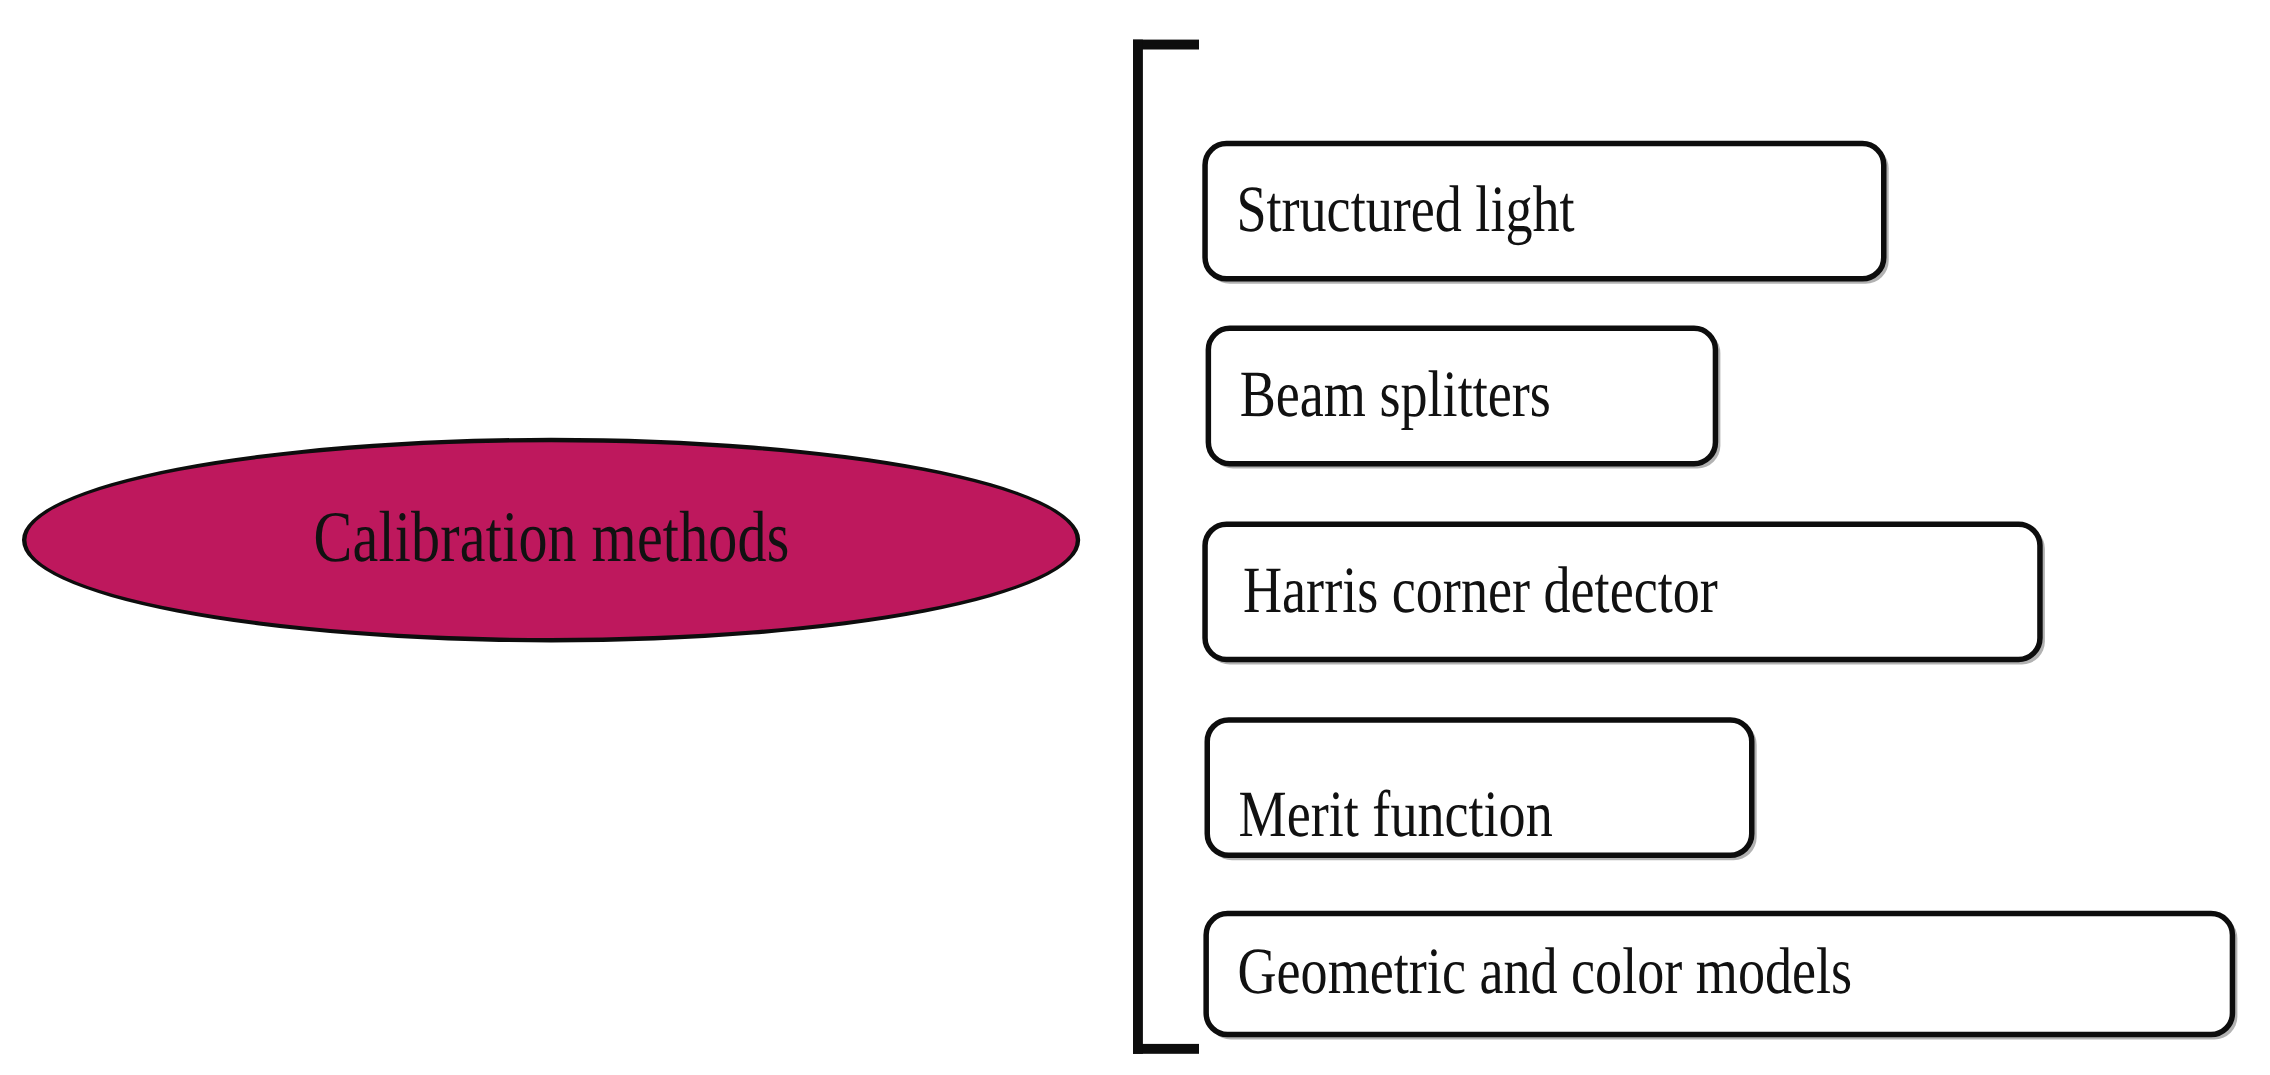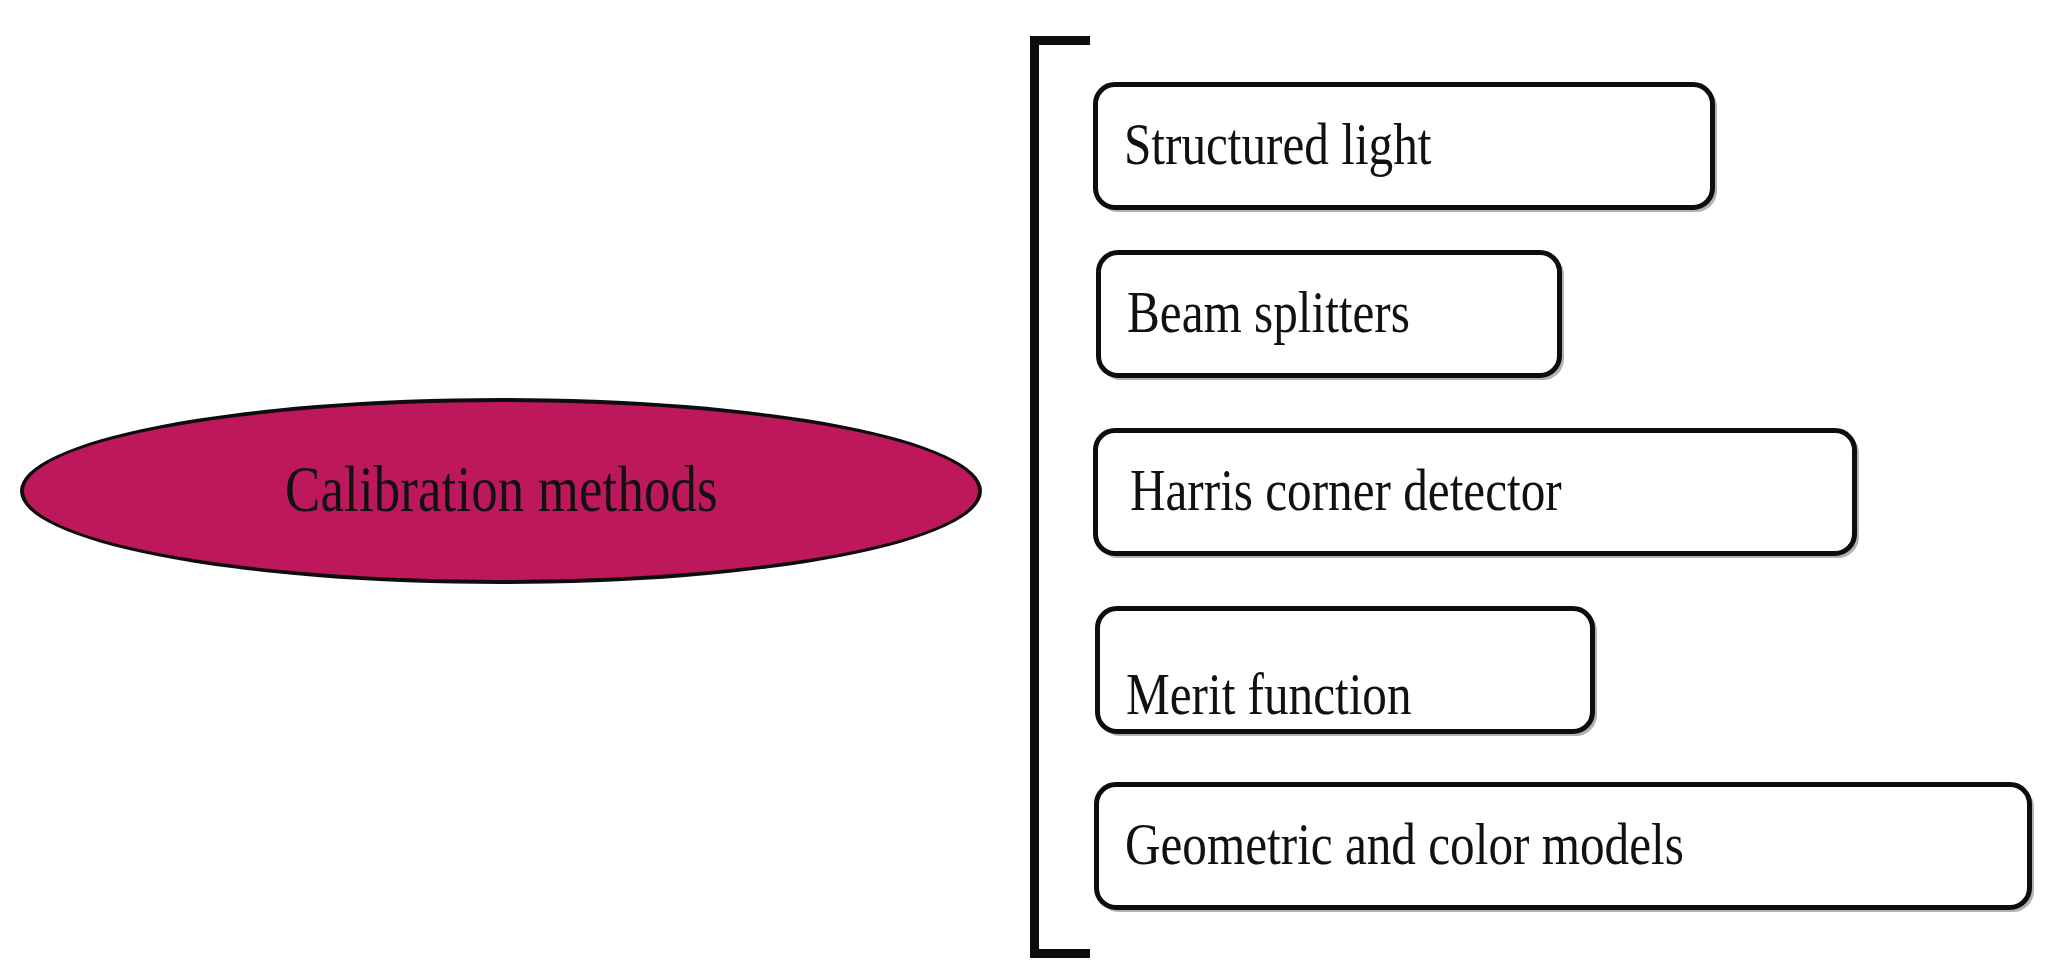--- a/index.html
+++ b/index.html
@@ -64,36 +64,37 @@
   .box {
     position: absolute;
     box-sizing: border-box;
     border: 5px solid #0d0d0d;
     border-radius: 22px;
     background: #ffffff;
     display: flex;
     align-items: center;
     padding-left: 26px;
     box-shadow: 3px 3px 0 -1px rgba(0,0,0,0.30);
+    margin-top: 46px;
   }
   .box-label {
     font-size: 60px;
     line-height: 1;
     color: #111111;
     white-space: nowrap;
     transform: scaleX(0.82);
     transform-origin: left center;
     padding-bottom: 5px;
   }
 
   .box-1 { left: 1093px; top: 82px;  width: 622px; height: 128px; }
   .box-2 { left: 1096px; top: 250px; width: 466px; height: 128px; }
   .box-3 { left: 1093px; top: 428px; width: 764px; height: 128px; padding-left: 32px; }
   .box-4 { left: 1095px; top: 606px; width: 500px; height: 128px; align-items: flex-end; }
-  .box-5 { left: 1094px; top: 782px; width: 938px; height: 128px; }
+  .box-5 { left: 1094px; top: 782px; width: 938px; height: 115px; }
 </style>
 </head>
 <body>
 
 <div id="canvas">
 
   <div class="ellipse-node">
     <span class="ellipse-label">Calibration methods</span>
   </div>
 

